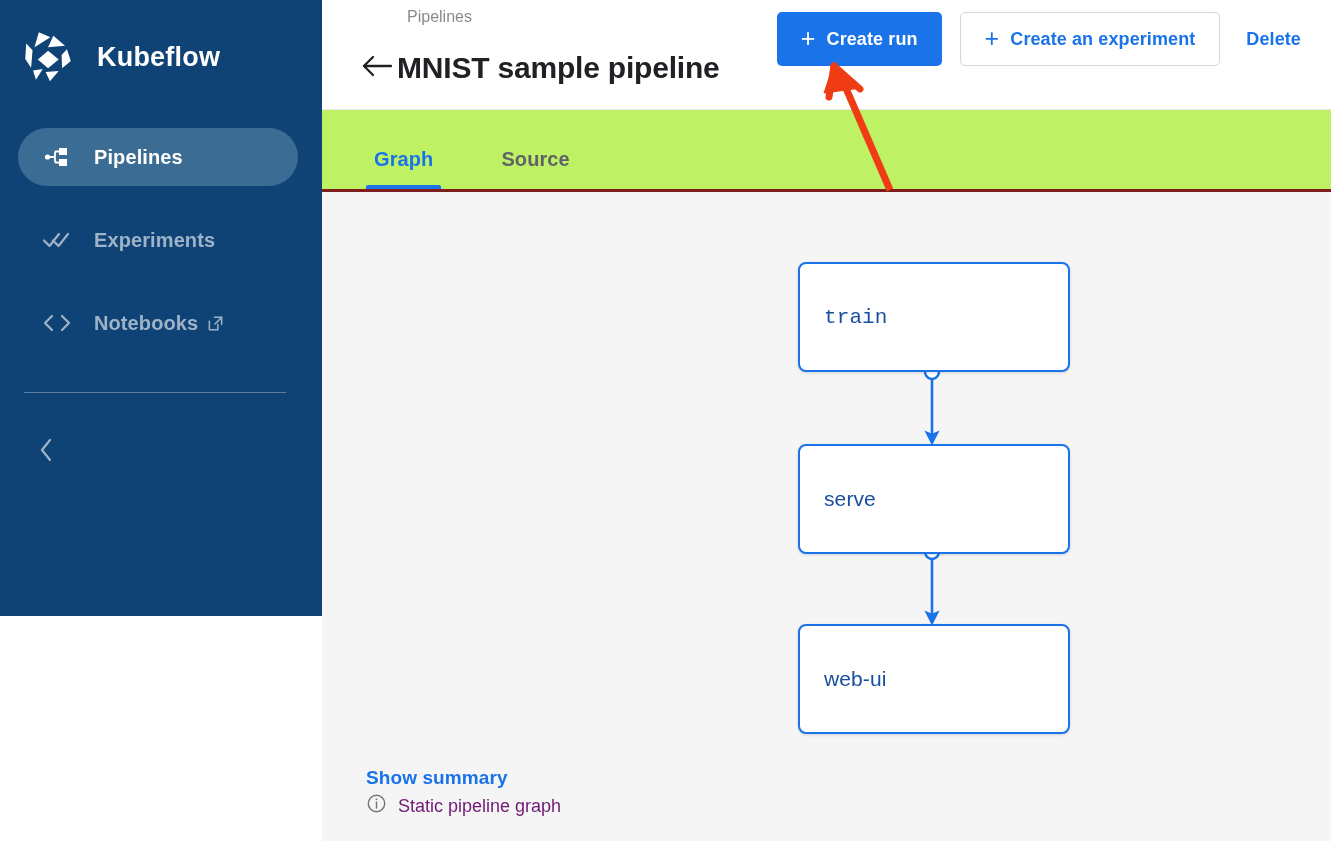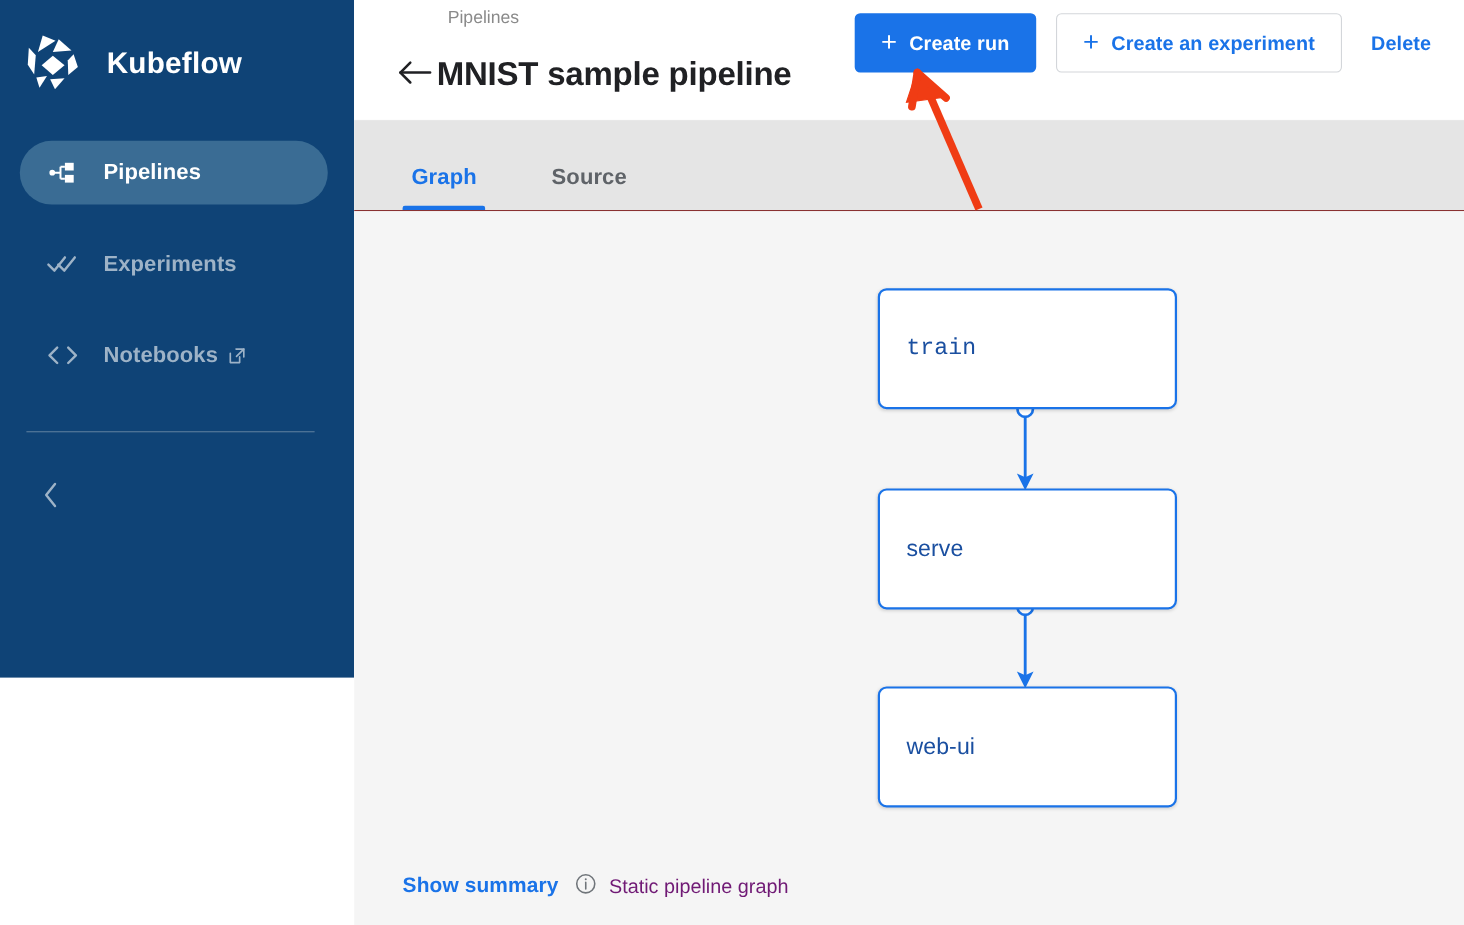--- a/index.html
+++ b/index.html
@@ -187,25 +187,25 @@
     font-weight: normal;
     line-height: 1;
     position: relative;
     top: -1px;
   }
 
   
   .tabbar {
     height: 82px;
     flex: 0 0 82px;
-    background: #e5e5e5;
+    background: #bef264;
     display: flex;
     align-items: flex-end;
     padding-left: 44px;
-    border-bottom: 1px solid #7f1d1d;
+    border-bottom: 3px solid #7f1d1d;
   }
   .tab {
     position: relative;
     font-size: 20px;
     font-weight: bold;
     color: #5f6368;
     padding: 0 8px 18px 8px;
     margin-right: 52px;
     cursor: pointer;
     letter-spacing: 0.1px;
@@ -262,22 +262,22 @@
     left: 0;
     top: 0;
     pointer-events: none;
   }
 
   .graph-footer {
     position: absolute;
     left: 44px;
     bottom: 22px;
     display: flex;
-    align-items: center;
-    gap: 14px;
+    gap: 4px;
+    flex-direction: column;
   }
   .show-summary {
     font-size: 19px;
     font-weight: bold;
     color: #1a73e8;
     cursor: pointer;
     letter-spacing: 0.1px;
   }
   .static-note {
     display: flex;

